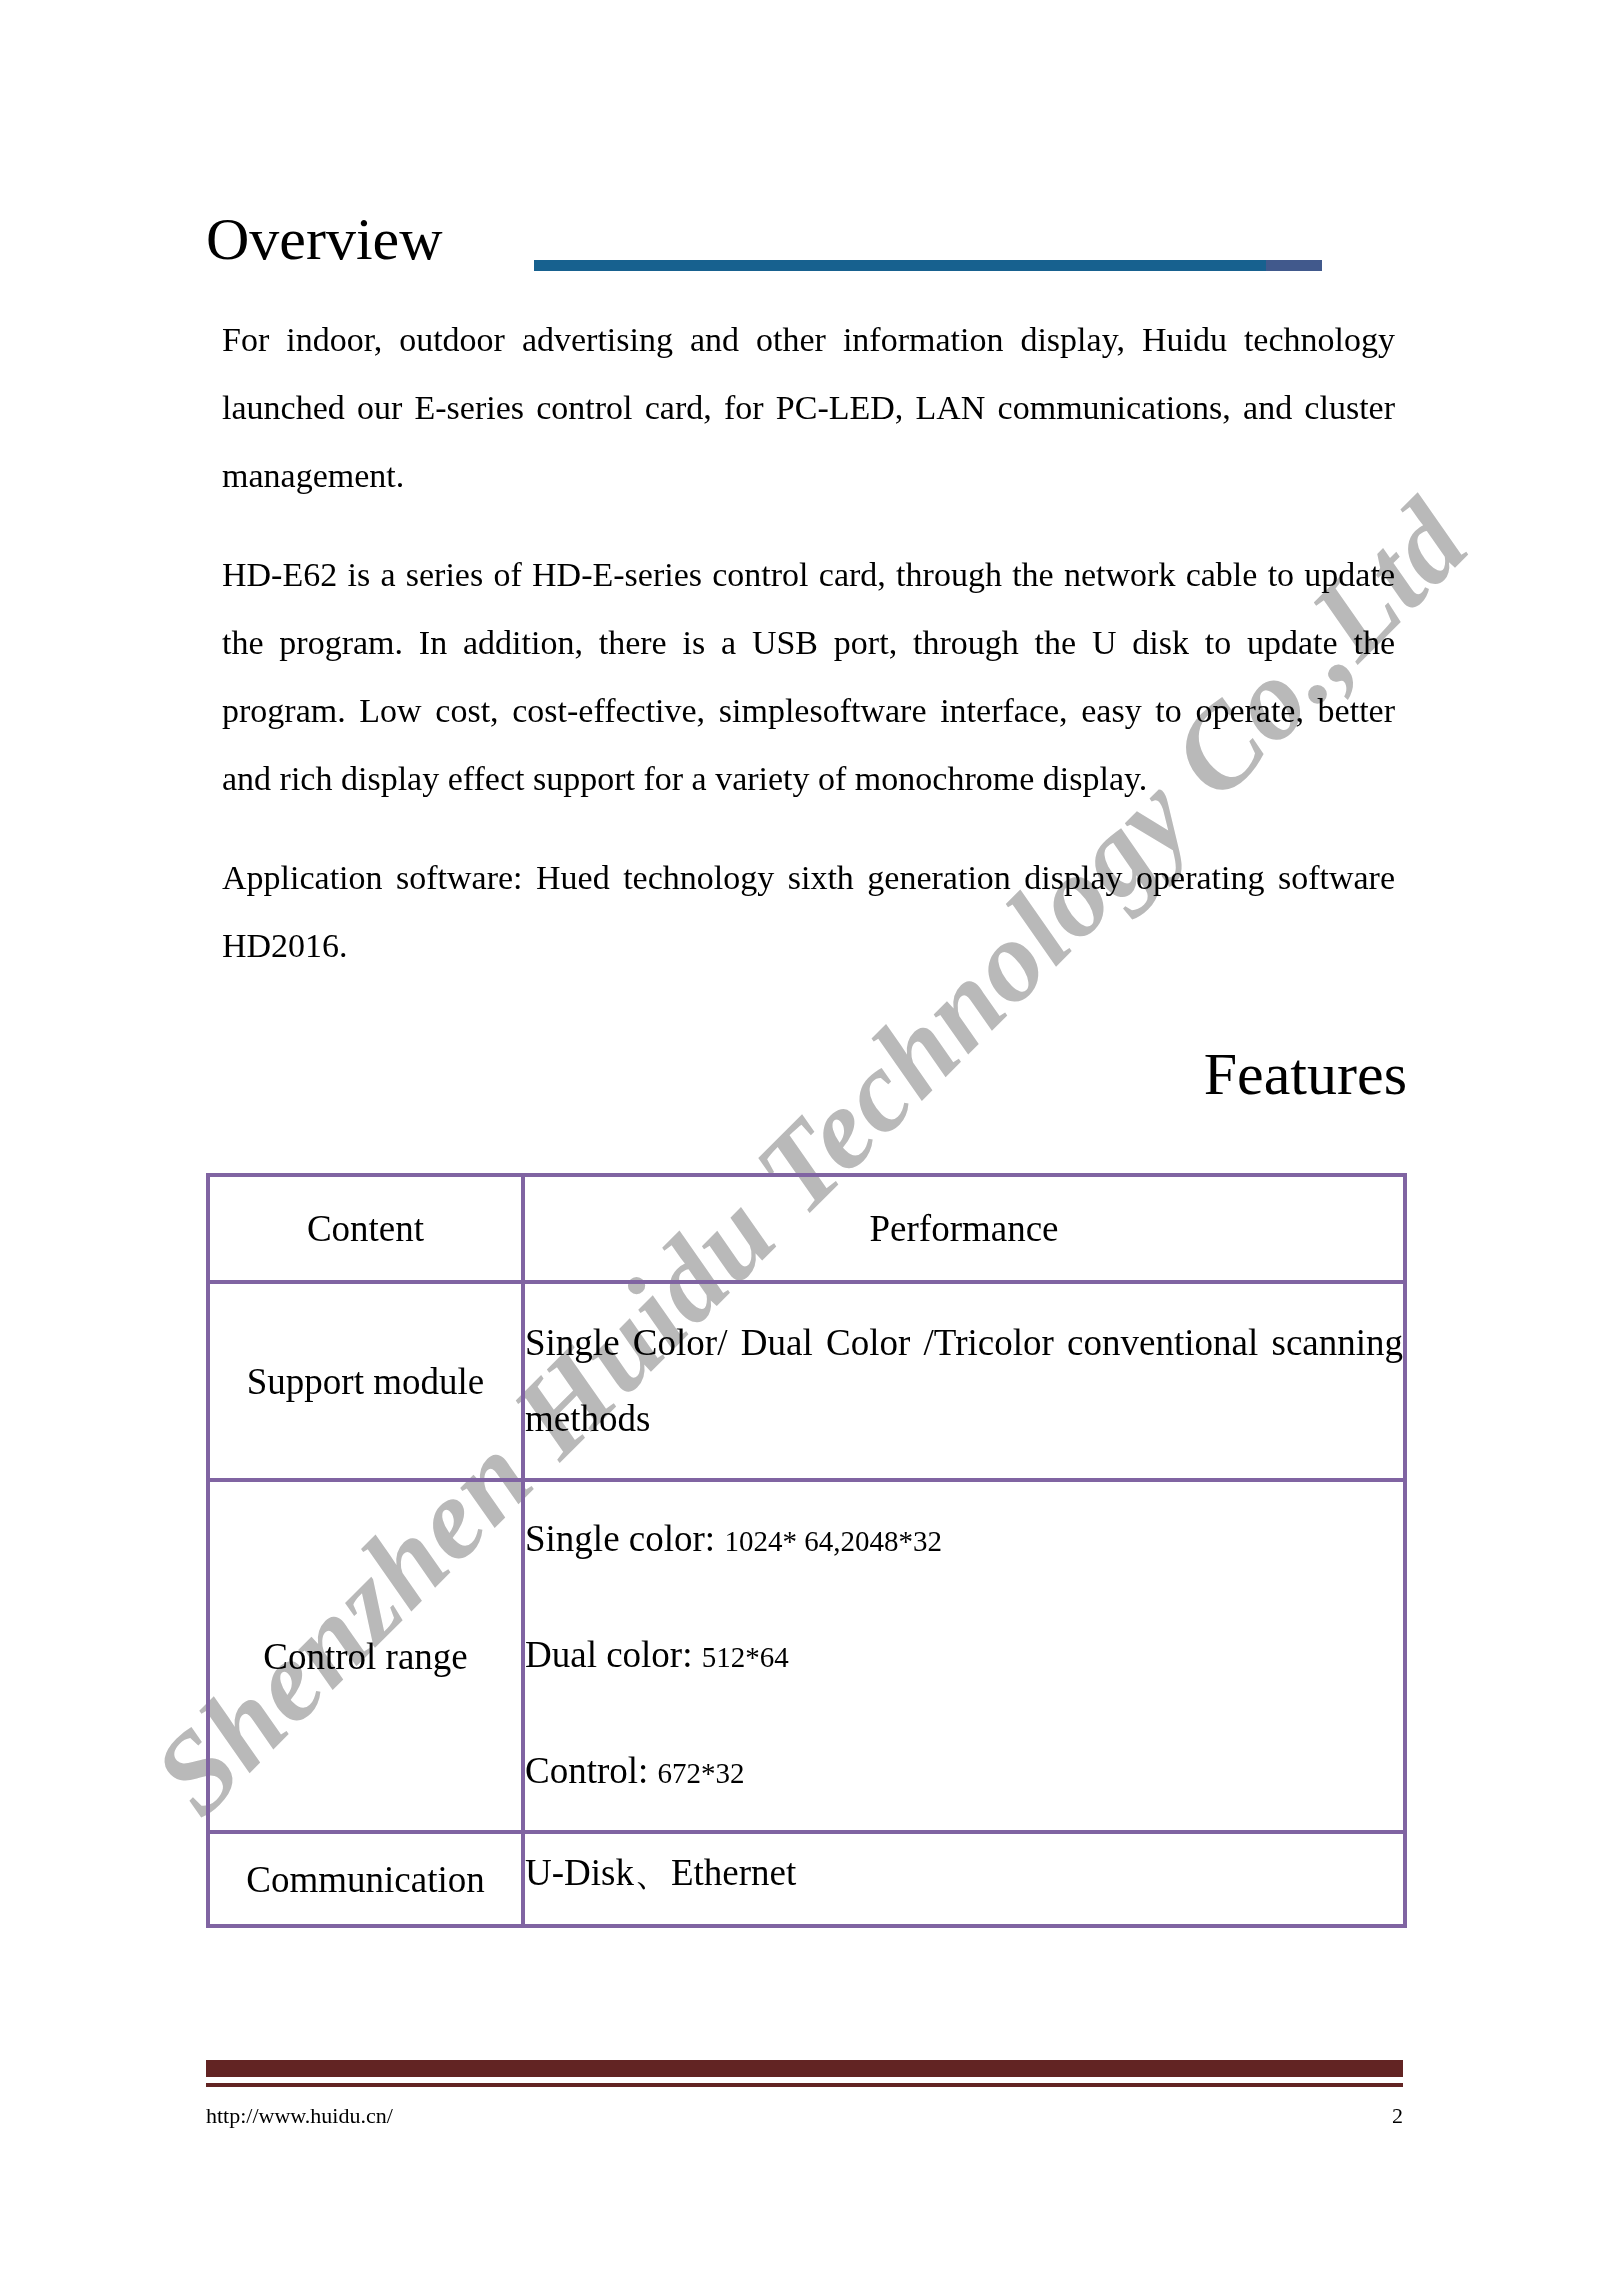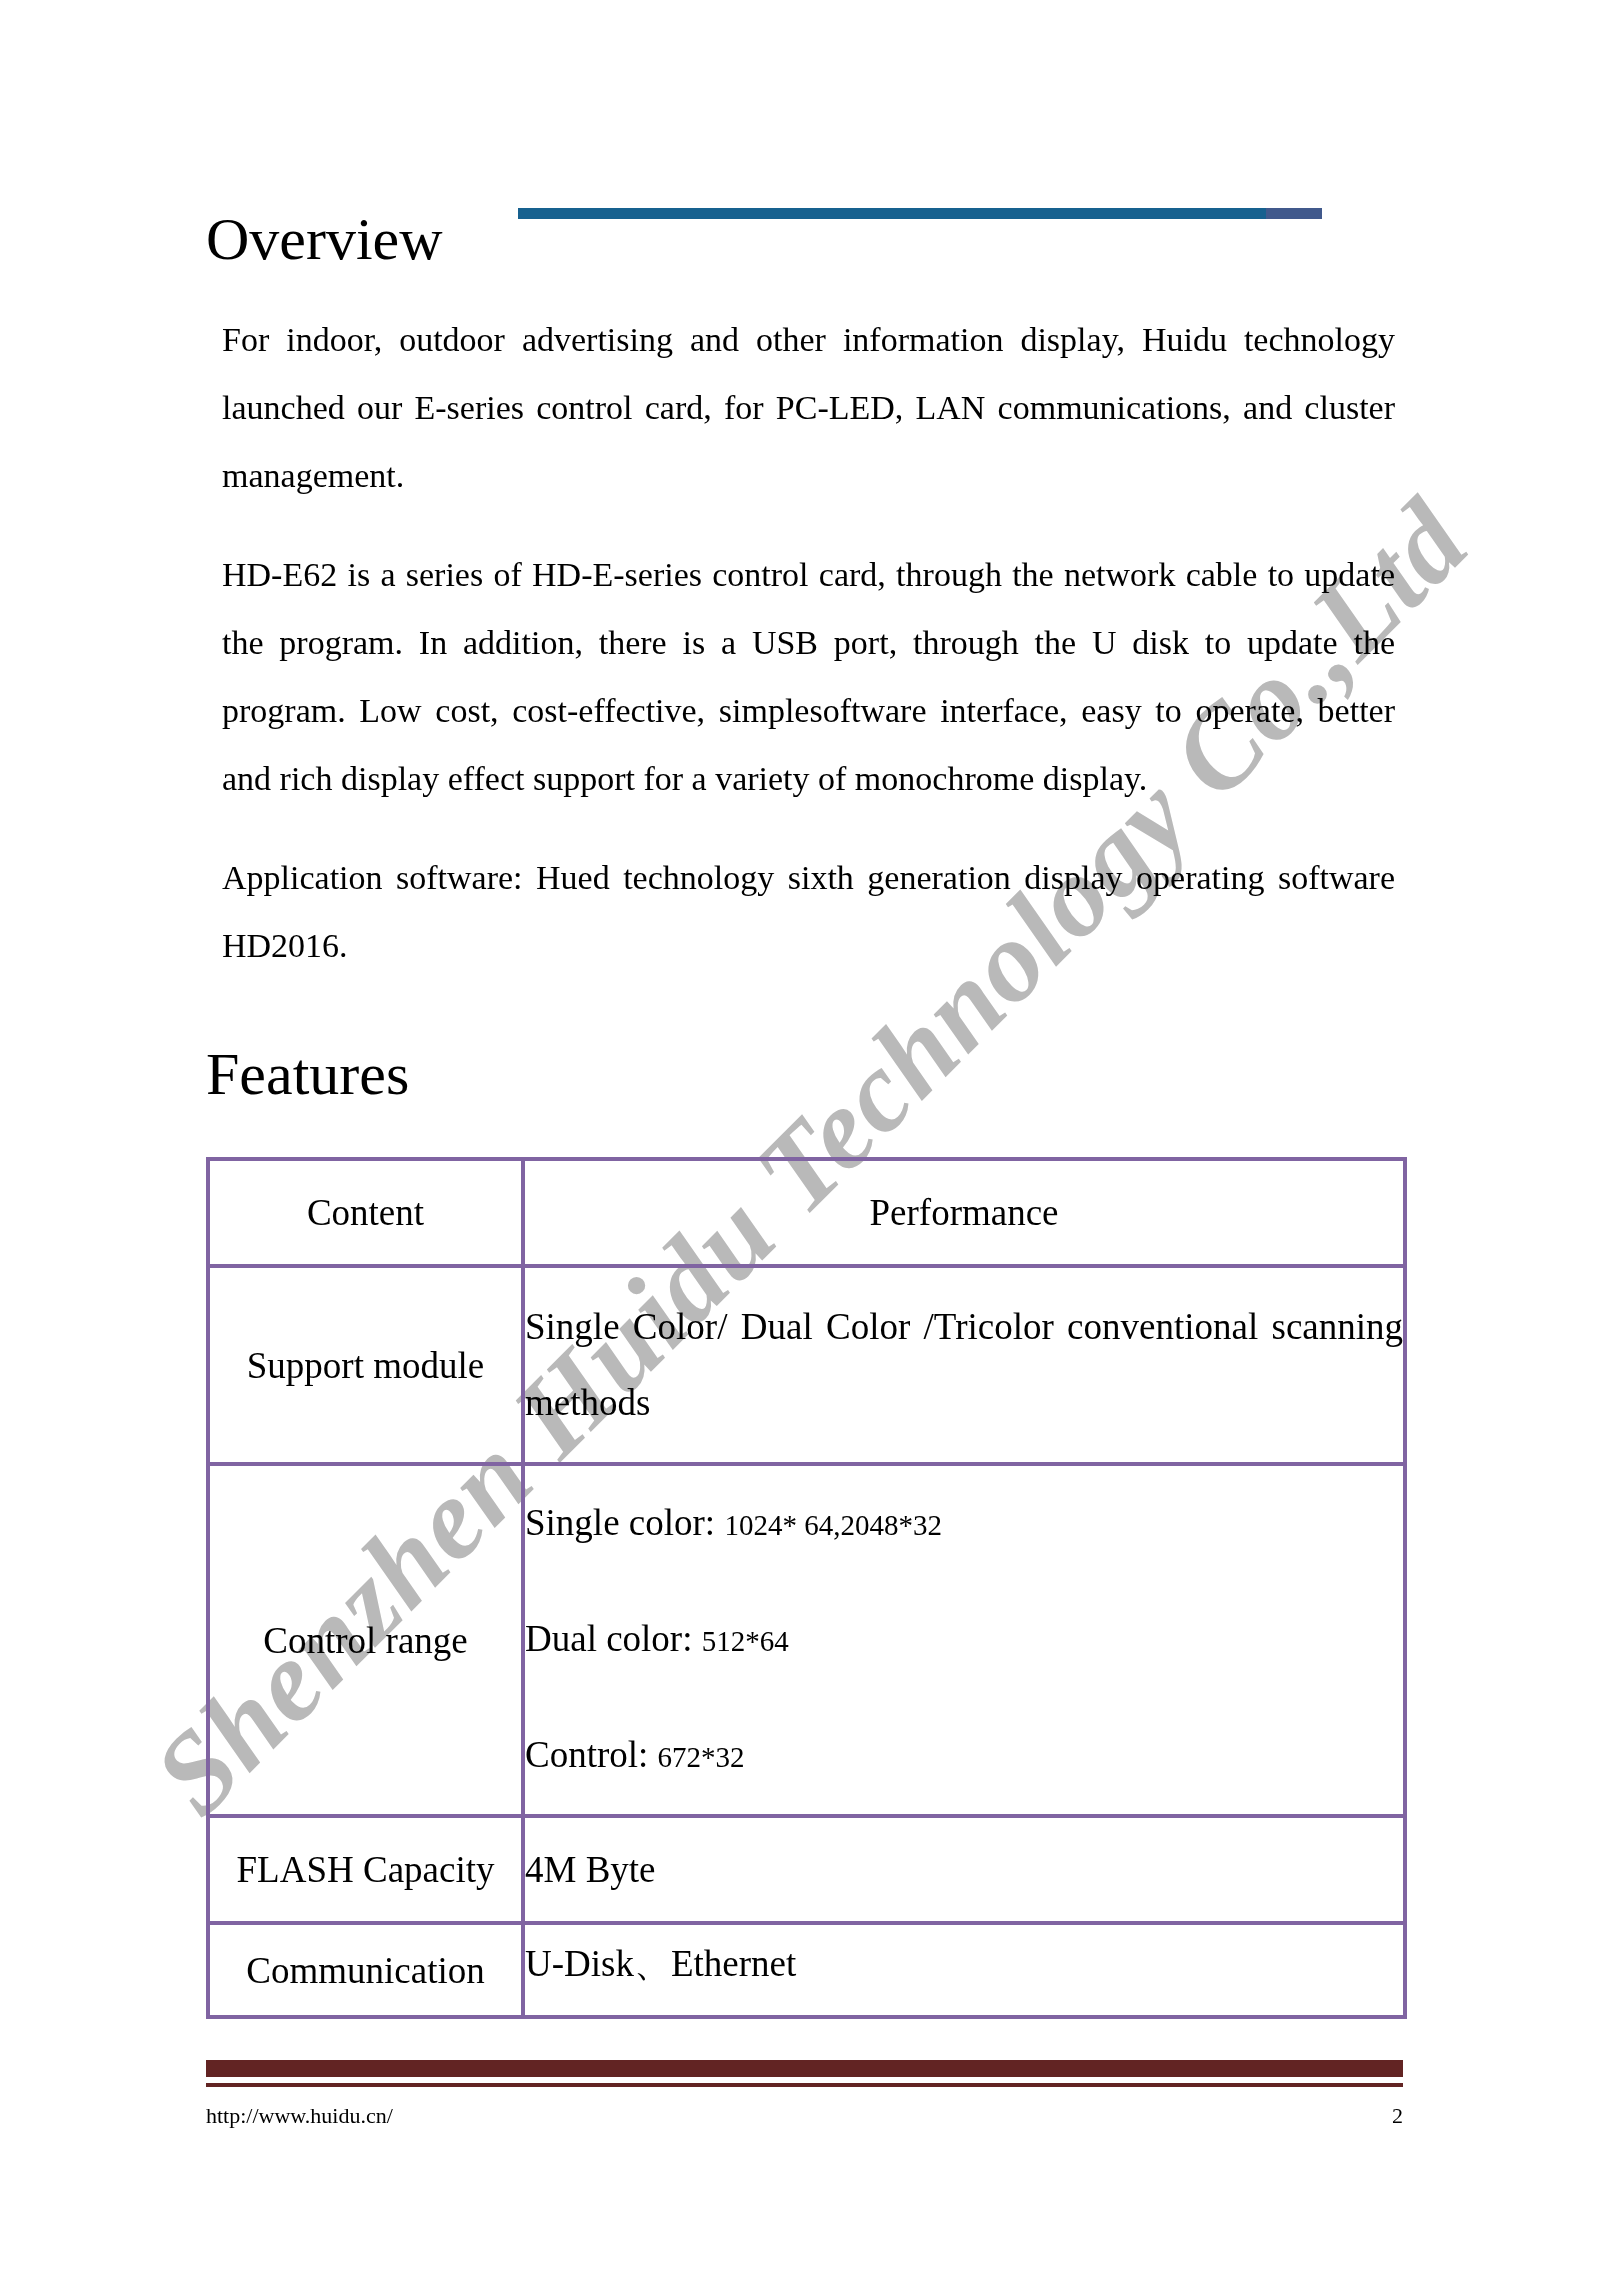--- a/index.html
+++ b/index.html
@@ -29,21 +29,21 @@
 
   
   .content {
     position: absolute;
     left: 206px; top: 0;
     width: 1201px;
     z-index: 1;
   }
 
   
-  .heading-row { display: flex; align-items: flex-start; }
+  .heading-row { display: flex; align-items: flex-end; gap: 16px; }
   .heading-row.overview { margin-top: 208px; }
   .heading-row.features { margin-top: 63px; flex-direction: column; }
   .heading-text {
     font-size: 60px;
     font-weight: 400;
     line-height: 1.05;
     margin: 0;
   }
   .heading-rule {
     flex: 1;
@@ -159,24 +159,20 @@
         <div class="spec-line">
           <span class="spec-name">Dual color:</span>
           <span class="spec-val">512*64</span>
         </div>
         <div class="spec-line">
           <span class="spec-name">Control:</span>
           <span class="spec-val">672*32</span>
         </div>
       </td>
     </tr>
-    <tr class="row-flash">
-      <td class="row-label">FLASH Capacity</td>
-      <td class="cell-value">4M Byte</td>
-    </tr>
     <tr class="row-comm">
       <td class="row-label">Communication</td>
       <td class="cell-value">U-Disk、Ethernet</td>
     </tr>
   </tbody>
     </table>
 
 </div>
 
 <div class="footer">

